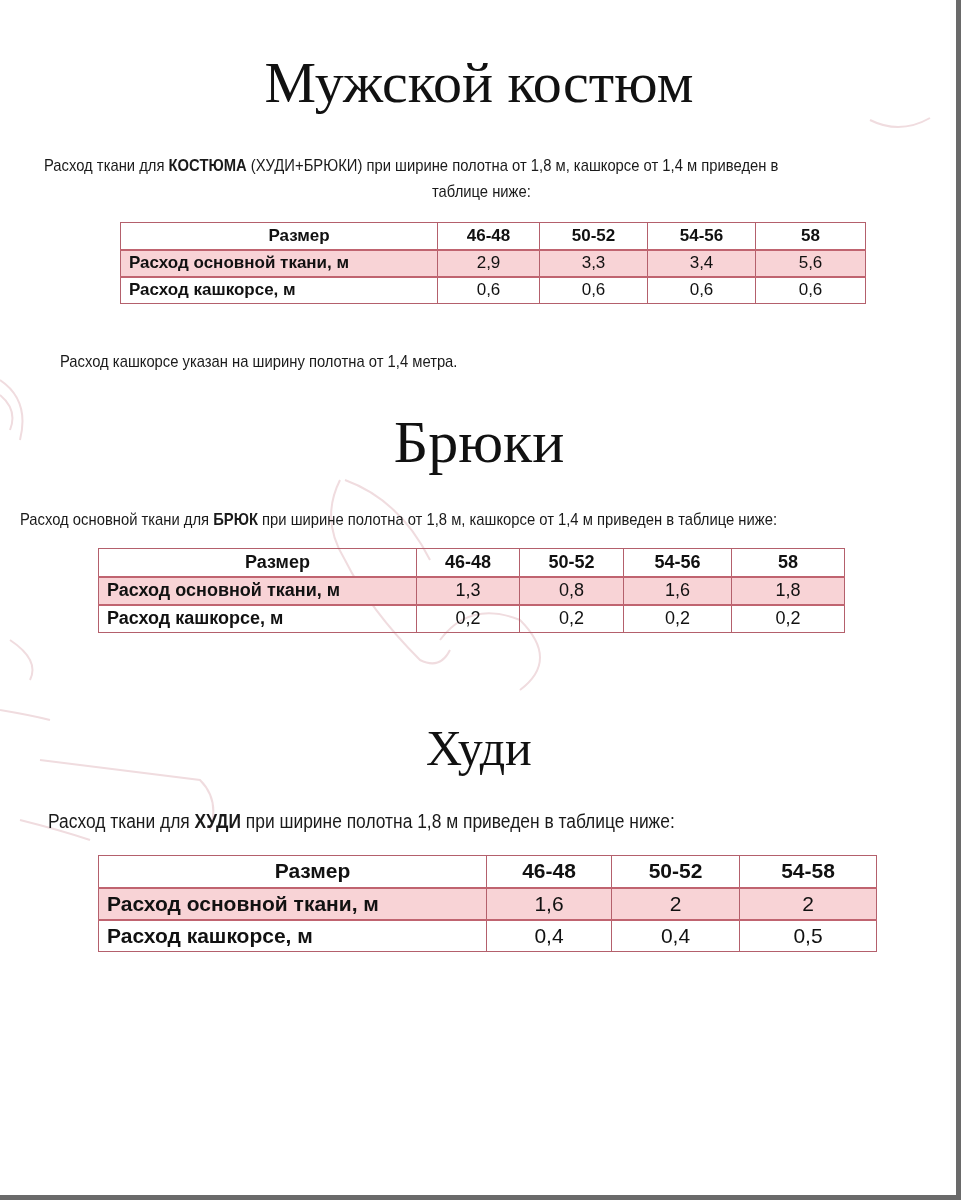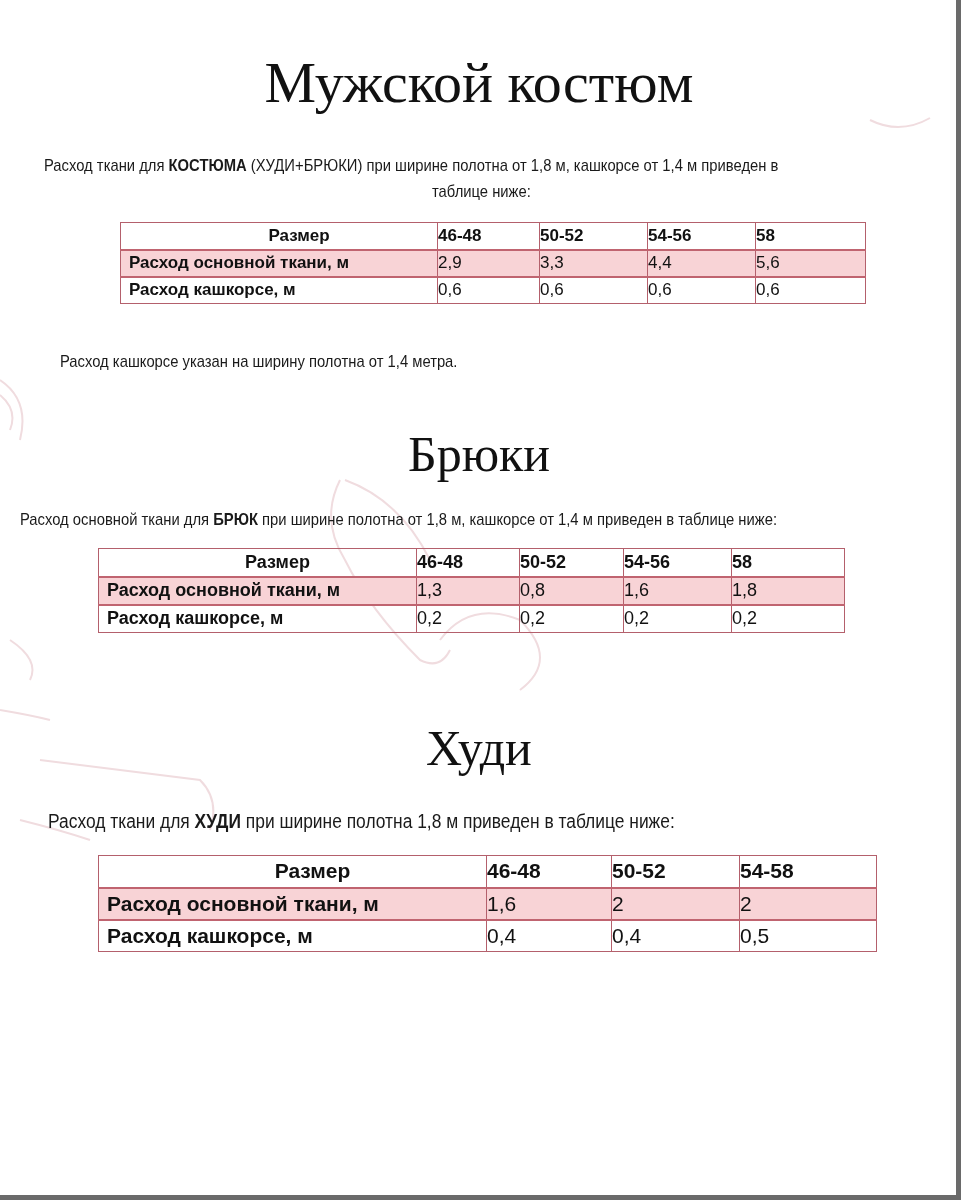--- a/index.html
+++ b/index.html
@@ -21,21 +21,21 @@
   .para {
     position: absolute; font-family: "Liberation Sans", sans-serif; color: #1a1a1a;
     transform-origin: left top; white-space: nowrap; margin: 0;
   }
   .para b { font-weight: bold; }
   table.fabric {
     position: absolute; border-collapse: collapse; table-layout: fixed;
     font-family: "Liberation Sans", sans-serif;
   }
   table.fabric td, table.fabric th {
-    border: 1.5px solid #b4606c; text-align: left; padding: 0; color: #111;
+    border: 1.5px solid #b4606c; text-align: center; padding: 0; color: #111;
   }
   table.fabric th { font-weight: bold; }
   table.fabric td.label { font-weight: bold; text-align: left; padding-left: 8px; }
   table.fabric th.label-head { text-align: center; padding-left: 40px; }
   table.fabric tr.main-row td { background: #f8d3d6; }
   table.fabric tr.main-row { border-top: 2px solid #c06470; border-bottom: 2px solid #c06470; margin-left: 21px; }
 </style>
 </head>
 <body>
 
@@ -76,36 +76,36 @@
     <th class="label-head">Размер</th>
     <th>46-48</th>
     <th>50-52</th>
     <th>54-56</th>
     <th>58</th>
   </tr>
   <tr class="main-row" style="height:27px;">
     <td class="label">Расход основной ткани, м</td>
     <td>2,9</td>
     <td>3,3</td>
-    <td>4,4</td>
+    <td>3,4</td>
     <td>5,6</td>
   </tr>
   <tr style="height:27px;">
     <td class="label">Расход кашкорсе, м</td>
     <td>0,6</td>
     <td>0,6</td>
     <td>0,6</td>
     <td>0,6</td>
   </tr>
 </tbody>
   </table>
 
 <p class="para" style="left:60px; top:352px; font-size:17px; transform:scaleX(0.87);">Расход кашкорсе указан на ширину полотна от 1,4 метра.</p>
 
-<h1 class="title" style="top:422px; font-size:50px; line-height:64px;">Брюки</h1>
+<h1 class="title" style="top:410px; font-size:60px; line-height:64px;">Брюки</h1>
 
 <p class="para" style="left:20px; top:510px; font-size:17px; transform:scaleX(0.87);">
   <span>Расход основной ткани для </span><b>БРЮК</b><span> при ширине полотна от 1,8 м, кашкорсе от 1,4 м приведен в таблице ниже:</span>
 </p>
 
 <table class="fabric" style="left:98px; top:548px; width:746px; font-size:18px;">
   <colgroup>
       <col style="width:318px">
       <col style="width:103px">
       <col style="width:104px">

